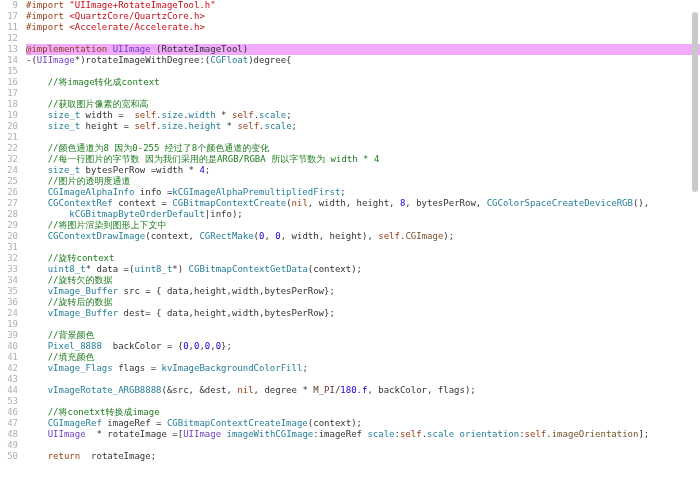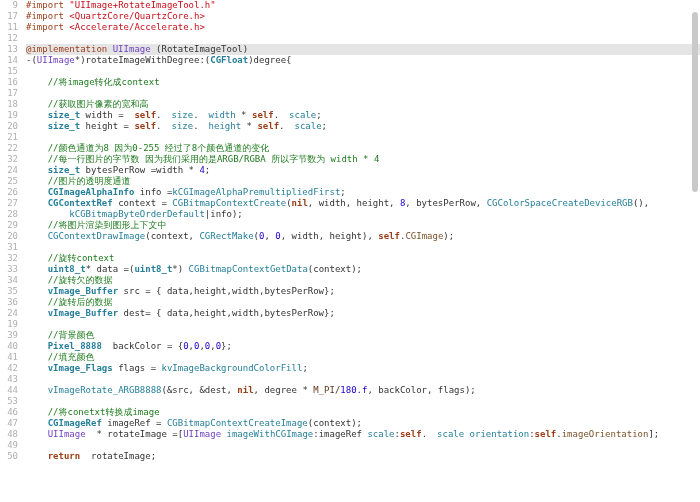--- a/index.html
+++ b/index.html
@@ -35,31 +35,31 @@
     flex: 1 1 auto;
     padding-left: 4px;
     white-space: pre;
     color: #333;
   }
   .code .row {
     height: 11px;
     display: block;
   }
   .row.hl {
-    background: #e5e5e5;
+    background: #f0abfc;
   }
   .tk-import   { color: #9a3c16; }
   .tk-string   { color: #c80e1a; }
-  .tk-keyword  { color: #9a3c16; font-weight: bold; }
+  .tk-keyword  { color: #9a3c16; }
   .tk-at       { color: #9a3c16; }
   .tk-classref { color: #6f42c1; }
-  .tk-type     { color: #267f99; font-weight: bold; }
+  .tk-type     { color: #267f99; }
   .tk-func     { color: #267f99; }
   .tk-comment  { color: #1f7a1f; text-align: center; }
-  .tk-property { color: #267f99; margin-left: 10px; }
+  .tk-property { color: #267f99; }
   .tk-number   { color: #1c00cf; }
   .tk-selfprop { color: #7a5229; }
   .tk-enum     { color: #267f99; }
   .tk-default  { color: #333; }
   .tk-macro    { color: #643820; }
 
   .scrollbar {
     position: absolute;
     right: 2px;
     top: 0;

